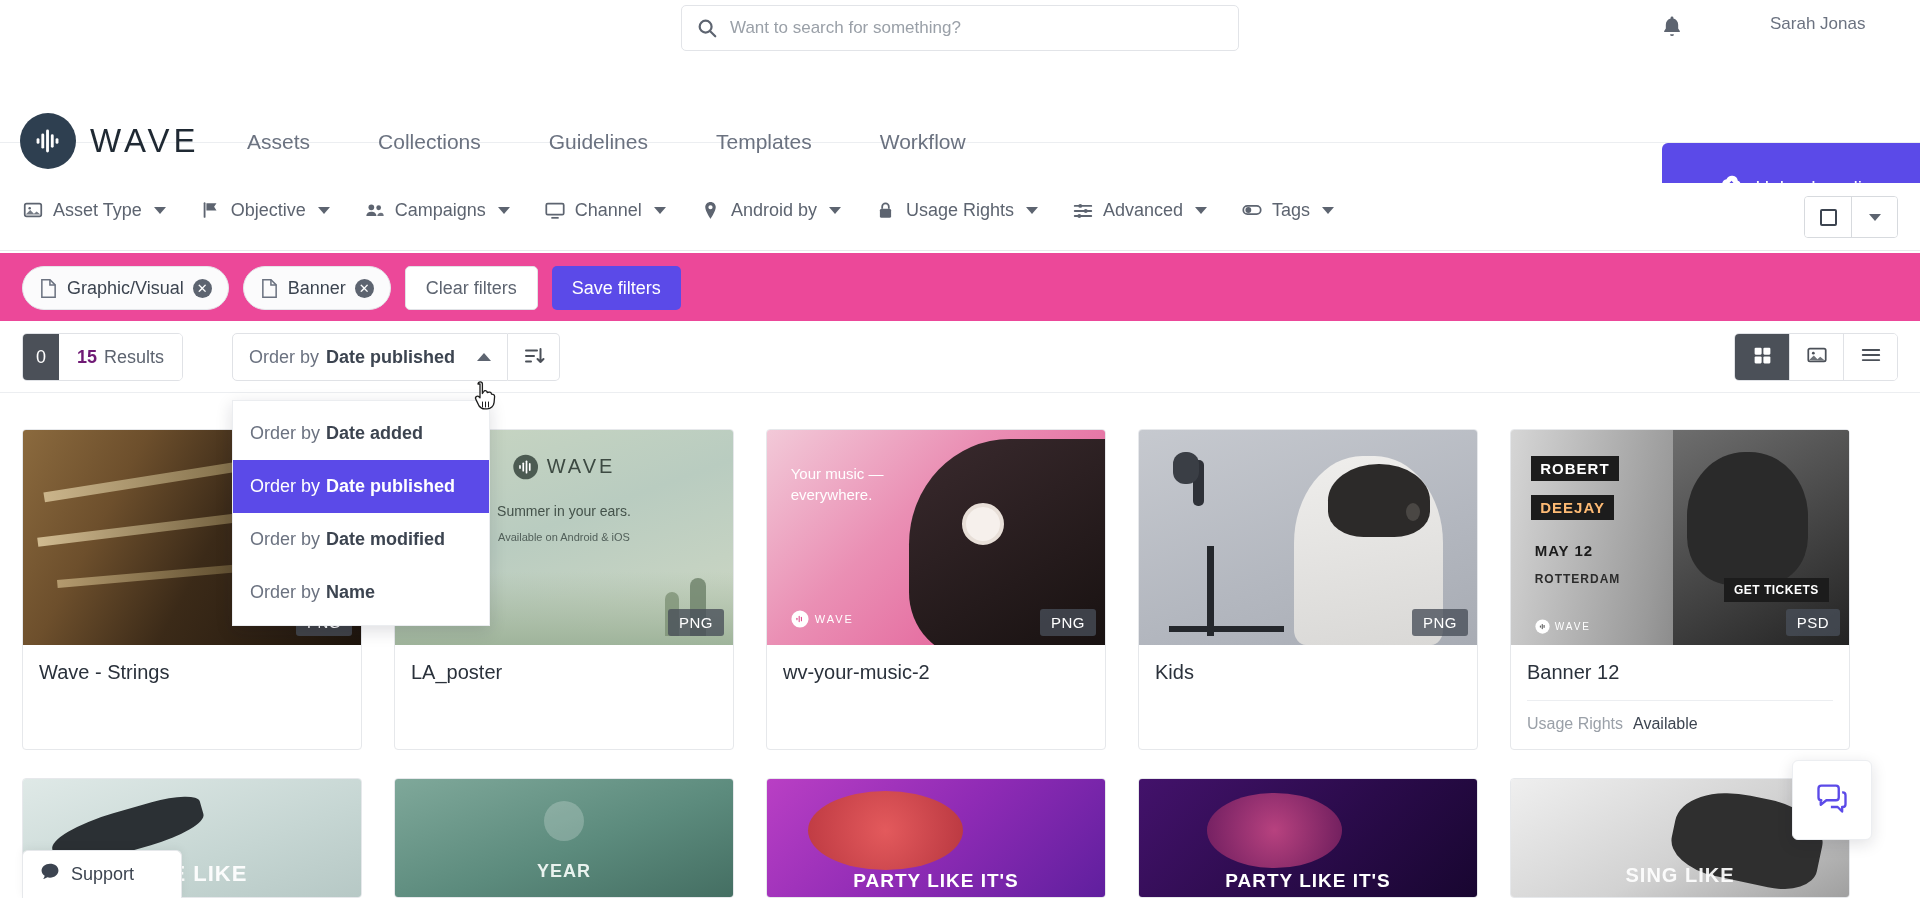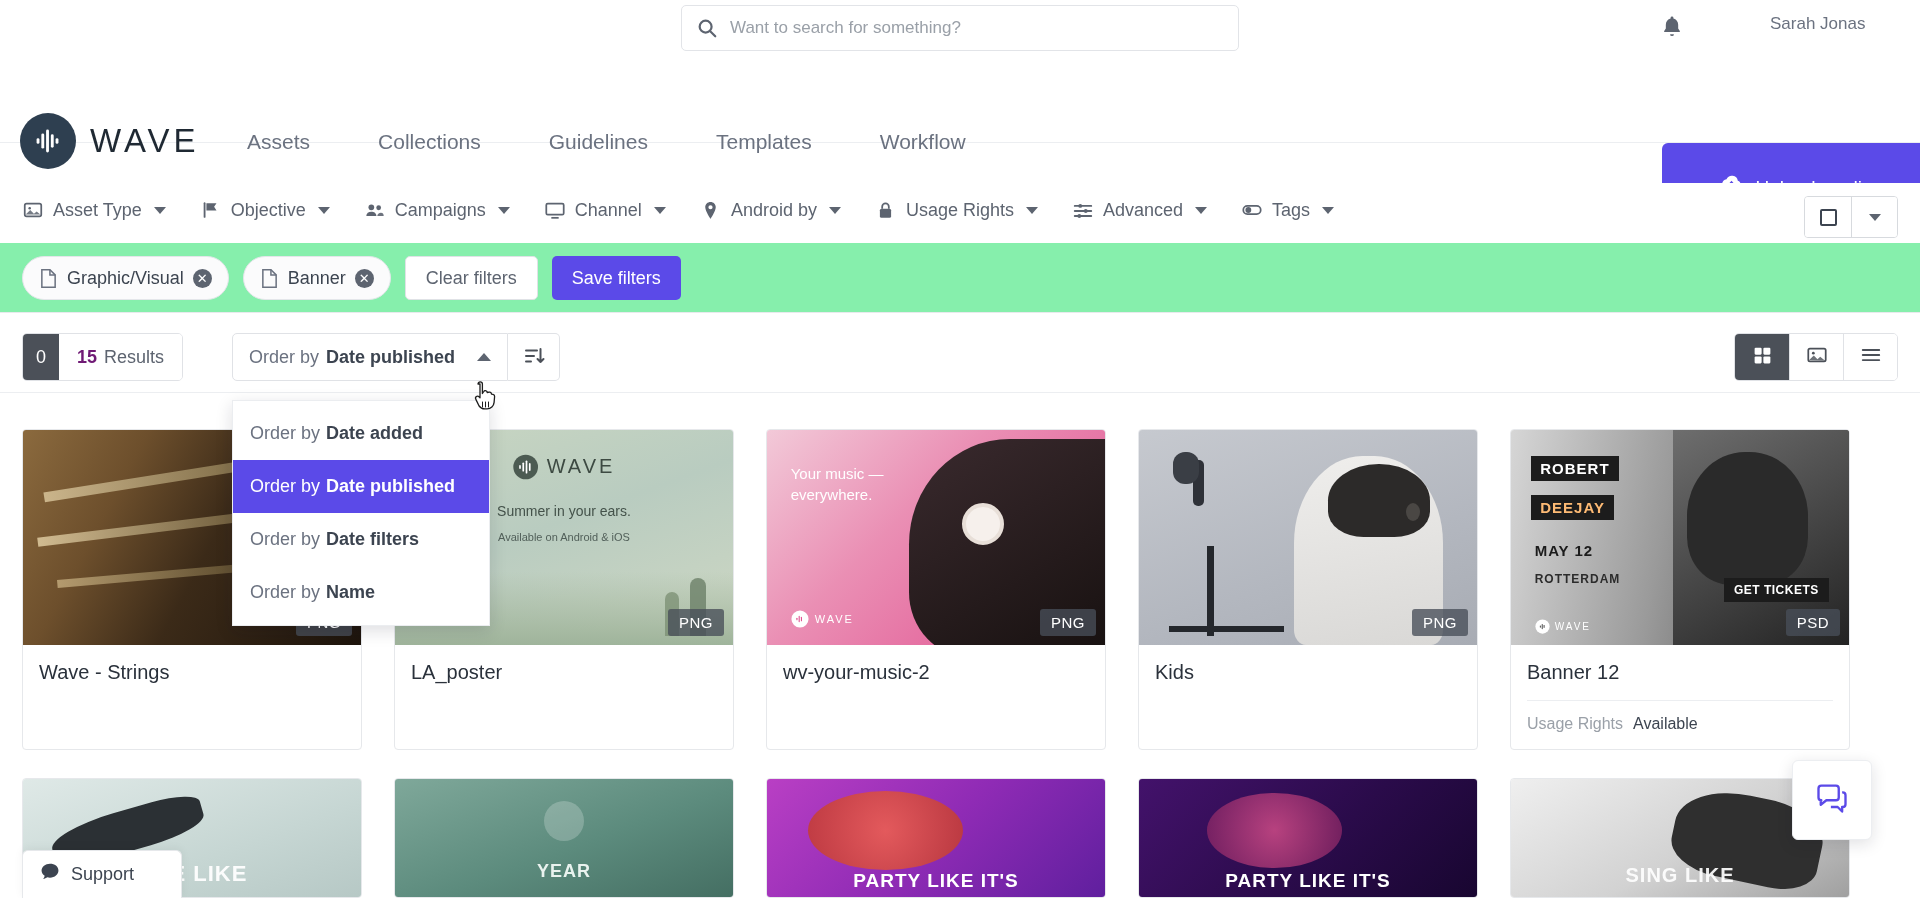--- a/index.html
+++ b/index.html
@@ -91,22 +91,22 @@
   }
   .vs-box {
     width: 46px; display: flex; align-items: center; justify-content: center;
     background: #fff; cursor: pointer;
   }
   .vs-box + .vs-box { border-left: 1px solid #d7dade; }
   .vs-square { width: 17px; height: 17px; border: 2px solid #3c4450; border-radius: 2px; }
 
   
   .chips-row {
-    position: absolute; top: 243px; left: 0; width: 1920px; height: 70px;
-    border-bottom: 1px solid #e8eaed; background: #86efac;
+    position: absolute; top: 253px; left: 0; width: 1920px; height: 70px;
+    border-bottom: 1px solid #e8eaed; background: #ec4899;
   }
   .chips { position: absolute; left: 22px; top: 13px; display: flex; align-items: center; gap: 14px; }
   .chip {
     display: flex; align-items: center; gap: 9px; height: 44px; padding: 0 16px;
     border: 1px solid #e4e6ea; border-radius: 24px; background: #fbfbfc;
     font-size: 18px; color: #3c4450; cursor: pointer;
   }
   .chip-doc-icon { width: 19px; height: 21px; color: #6b7280; flex: none; }
   .chip-x {
     width: 19px; height: 19px; border-radius: 50%; background: #5d6470;
@@ -647,21 +647,21 @@
     <div class="order-menu-item">
       <span>Order by</span>
       <b>Date added</b>
     </div>
     <div class="order-menu-item selected">
       <span>Order by</span>
       <b>Date published</b>
     </div>
     <div class="order-menu-item">
       <span>Order by</span>
-      <b>Date filters</b>
+      <b>Date modified</b>
     </div>
     <div class="order-menu-item">
       <span>Order by</span>
       <b>Name</b>
     </div>
   </div>
 
   <div class="cursor-ptr">
     <svg width="30" height="36" viewBox="0 0 30 36">
       <path d="M8 4c0-1.2 1-2.2 2.2-2.2S12.4 2.8 12.4 4v9.5l1.4-2c.6-.9 1.8-1.1 2.6-.5.5.3.8.9.8 1.5l2-.4c1-.2 2 .5 2.2 1.5l.1.6 1.5.2c1 .2 1.7 1.1 1.6 2.1l-.5 5.9c-.3 3.6-3.3 6.4-7 6.4h-2.4c-2.2 0-4.3-1-5.6-2.8L6 19.6c-.7-1-.5-2.3.4-3 .8-.6 1.9-.5 2.6.2l1 1V4z" fill="#fff" stroke="#1d1d1d" stroke-width="1.3" stroke-linejoin="round"></path>

